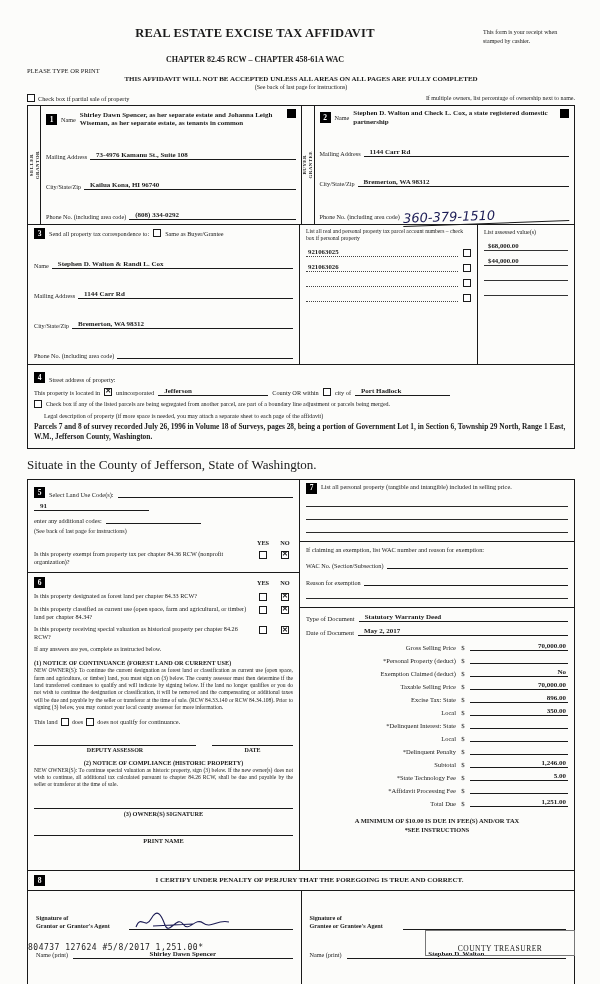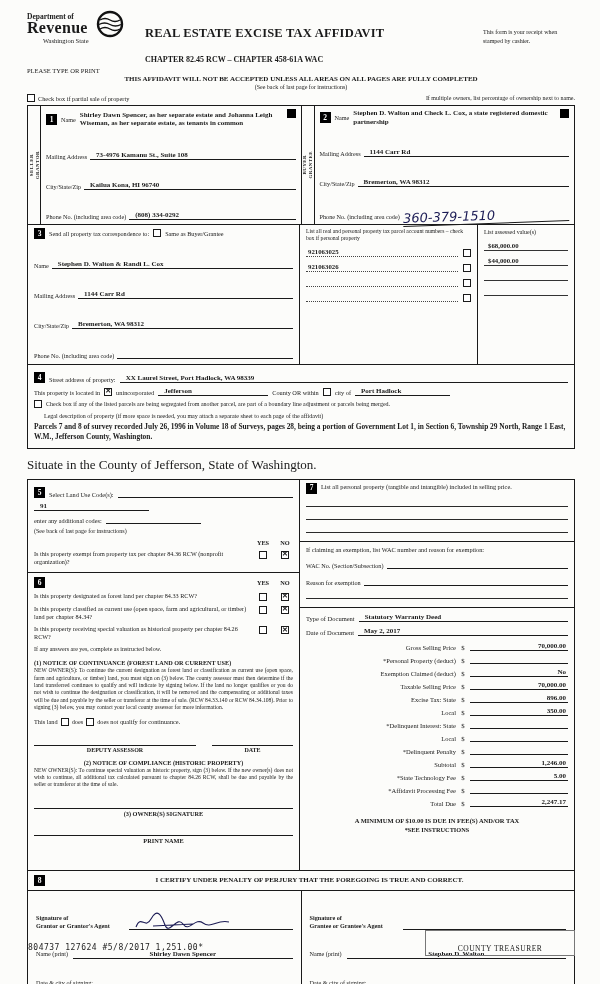--- a/index.html
+++ b/index.html
@@ -19,21 +19,21 @@
   .frow{display:flex;align-items:flex-end;gap:3px;margin-top:21px}
   .blkmark{width:9px;height:9px;background:#000;flex:none;align-self:flex-start}
 
   
   .hdr{display:flex}
   .logo{width:118px;position:relative;padding-top:2px}
   .logo-dept{font-size:7.5px;font-weight:bold}
   .logo-rev{font-size:16px;font-weight:bold;letter-spacing:.3px;margin-top:-2px}
   .logo-state{font-size:6.5px;margin-left:16px}
   .emblem{position:absolute;left:68px;top:0}
-  .title-blk{flex:1;padding-top:16px}
+  .title-blk{flex:1;text-align:center;padding-top:16px}
   .title{font-size:12.5px;font-weight:bold;letter-spacing:.2px}
   .chapter{font-size:8px;font-weight:bold;margin-top:14px}
   .receipt{width:92px;font-size:6px;line-height:1.5;padding-top:18px}
   .typeline{font-size:6.5px;margin-top:3px}
   .warn{text-align:center;font-size:7px;font-weight:bold;margin-top:1px}
   .seeback{text-align:center;font-size:6px;margin-top:1px}
   .partial{display:flex;align-items:center;gap:3px;font-size:6.3px;margin-top:4px}
   .partial .sp{flex:1}
 
   
@@ -105,51 +105,40 @@
   .minnote{font-size:6.5px;font-weight:bold;text-align:center;margin-top:10px}
   .seeins{font-size:6.3px;font-weight:bold;text-align:center;margin-top:2px}
 
   
   .sec8{border:1px solid #1a1a1a;border-top:none}
   .certrow{display:flex;align-items:center;gap:6px;padding:4px 6px;border-bottom:1px solid #1a1a1a}
   .cert{flex:1;text-align:center;font-size:7px;font-weight:bold}
   .siggrid{display:flex}
   .sigcol{flex:1;padding:3px 8px 8px}
   .sigcol+.sigcol{border-left:1px solid #1a1a1a}
-  .srow{display:flex;align-items:flex-start;gap:5px;margin-top:20px}
+  .srow{display:flex;align-items:center;gap:5px;margin-top:20px}
   .slblwrap{flex:none;width:88px}
   .slbl{font-size:6.2px;font-weight:bold;line-height:1.35}
   .sigarea{flex:1;border-bottom:1px solid #1a1a1a;position:relative;height:16px}
   .sigsvg{position:absolute;left:4px;bottom:-3px}
   .handcity{position:absolute;left:2px;bottom:-3px;font-size:10.5px;white-space:nowrap;transform:rotate(-2deg)}
   .nameprint{flex:1;border-bottom:1px solid #1a1a1a;text-align:center;font-size:7px;font-weight:bold;min-height:9px}
 
   .perjury{font-size:6px;line-height:1.45;margin-top:7px}
 
   .stamp{position:absolute;left:28px;bottom:32px;font-family:"DejaVu Sans Mono",monospace;font-size:8px;letter-spacing:.5px;color:#222}
   .treas{position:absolute;right:25px;bottom:28px;border:1px solid #777;width:150px;height:26px;display:flex;align-items:flex-end;justify-content:center;font-size:7.5px;letter-spacing:.5px;padding-bottom:2px}
 </style>
 </head>
 <body>
 
 <div class="page">
   <div class="inner">
 
     <div class="hdr">
-      <div class="logo">
-        <div class="logo-dept">Department of</div>
-        <div class="logo-rev">Revenue</div>
-        <div class="logo-state">Washington State</div>
-        <svg class="emblem" width="30" height="30" viewBox="0 0 30 30">
-          <circle cx="15" cy="14" r="12" fill="none" stroke="#111" stroke-width="2.4"></circle>
-          <path d="M5,10 Q10,7 15,10 T25,10" fill="none" stroke="#111" stroke-width="1.4"></path>
-          <path d="M4,14.5 Q9.5,11.5 15,14.5 T26,14.5" fill="none" stroke="#111" stroke-width="1.4"></path>
-          <path d="M5,19 Q10,16 15,19 T25,19" fill="none" stroke="#111" stroke-width="1.4"></path>
-        </svg>
-      </div>
       <div class="title-blk">
         <div class="title">REAL ESTATE EXCISE TAX AFFIDAVIT</div>
         <div class="chapter">CHAPTER 82.45 RCW – CHAPTER 458-61A WAC</div>
       </div>
       <div class="receipt">This form is your receipt when stamped by cashier.</div>
     </div>
 
     <div class="typeline">PLEASE TYPE OR PRINT</div>
     <div class="warn">THIS AFFIDAVIT WILL NOT BE ACCEPTED UNLESS ALL AREAS ON ALL PAGES ARE FULLY COMPLETED</div>
     <div class="seeback">(See back of last page for instructions)</div>
@@ -274,21 +263,20 @@
         <div class="arow">
             <span class="aval"></span>
           </div>
       </div>
     </div>
 
     <div class="sec4">
       <div class="s4row">
         <span class="numbadge">4</span>
         <span>Street address of property:</span>
-        <span class="fillv">XX Laurel Street, Port Hadlock, WA  98339</span>
       </div>
       <div class="s4row">
         <span>This property is located in</span>
         <span class="cb">✕</span>
         <span>unincorporated</span>
         <span class="fillv w90">Jefferson</span>
         <span>County OR  within</span>
         <span class="cb"></span>
         <span>city of</span>
         <span class="fillv w80">Port Hadlock</span>
@@ -482,21 +470,21 @@
               <span class="mline">5.00</span>
             </div>
           <div class="mrow">
               <span class="mlabel">*Affidavit Processing Fee</span>
               <span class="md">$</span>
               <span class="mline"></span>
             </div>
           <div class="mrow">
               <span class="mlabel">Total Due</span>
               <span class="md">$</span>
-              <span class="mline">2,247.17</span>
+              <span class="mline">1,251.00</span>
             </div>
         </div>
         <div class="minnote">A MINIMUM OF $10.00 IS DUE IN FEE(S) AND/OR TAX</div>
         <div class="seeins">*SEE INSTRUCTIONS</div>
       </div>
     </div>
 
     <div class="sec8">
       <div class="certrow">
         <span class="numbadge">8</span>

